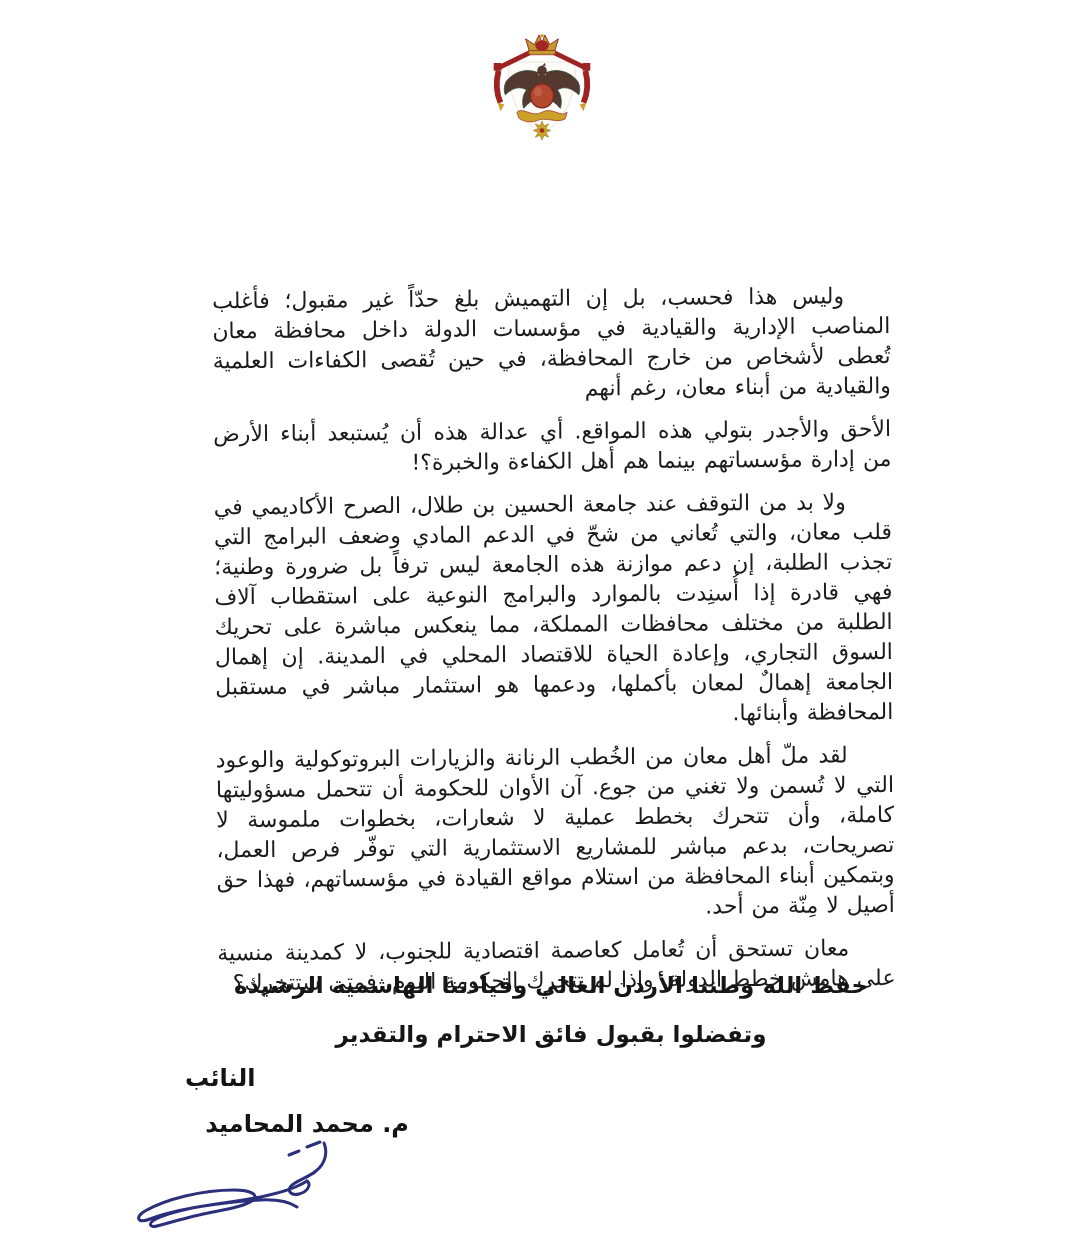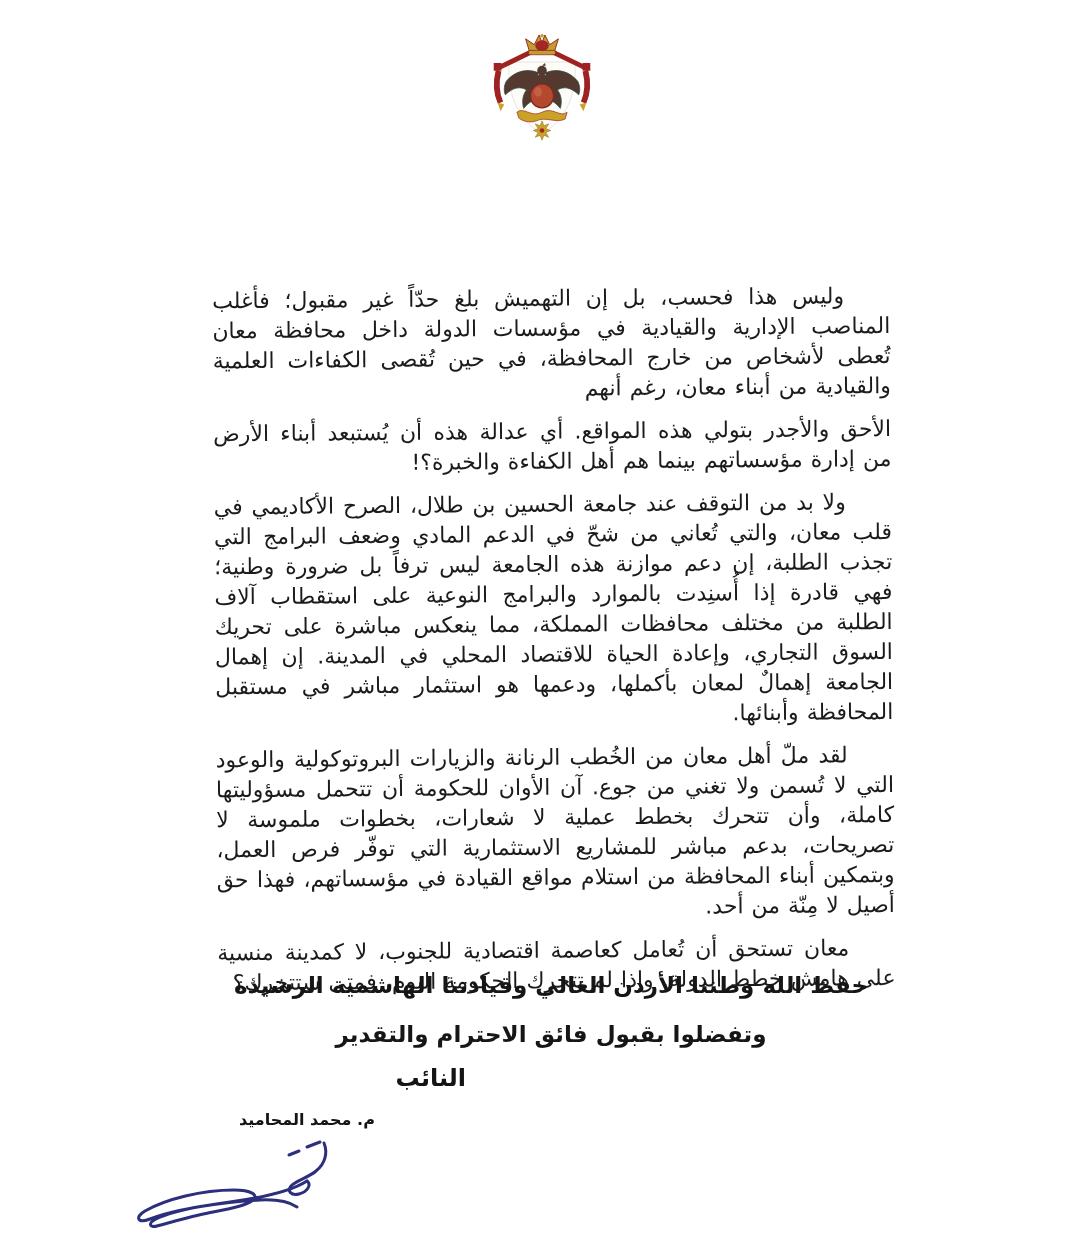--- a/index.html
+++ b/index.html
@@ -43,26 +43,26 @@
   .closing-line{
     position:absolute;left:212px;width:678px;
     text-align:center;font-weight:bold;font-size:23px;color:#161616;
     direction:rtl;margin:0;
   }
   .closing-1{top:972px;}
   .closing-2{top:1021px;}
 
   
   .sig-title{
-    position:absolute;left:196px;top:1064px;width:270px;
-    text-align:right;font-weight:bold;font-size:24px;color:#141414;direction:rtl;
+    position:absolute;left:185px;top:1064px;width:270px;
+    text-align:left;font-weight:bold;font-size:24px;color:#141414;direction:rtl;
   }
   .sig-name{
     position:absolute;left:172px;top:1110px;width:270px;
-    text-align:center;font-weight:bold;font-size:16px;color:#141414;direction:rtl;
+    text-align:center;font-weight:bold;font-size:24px;color:#141414;direction:rtl;
   }
   .sig-svg{position:absolute;left:128px;top:1138px;width:232px;height:92px;}
 </style>
 </head>
 <body>
 
 <div class="page">
 
   <svg class="emblem" viewBox="0 0 120 116" aria-hidden="true">
 

